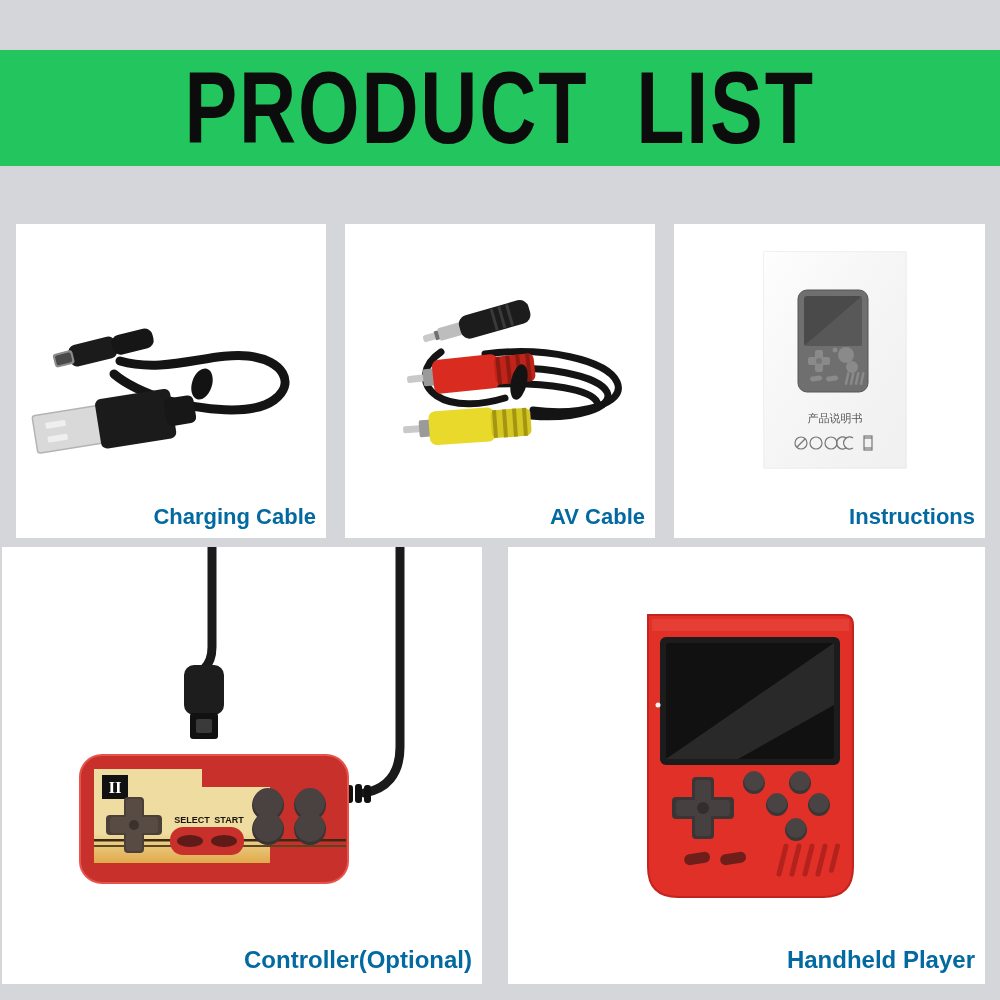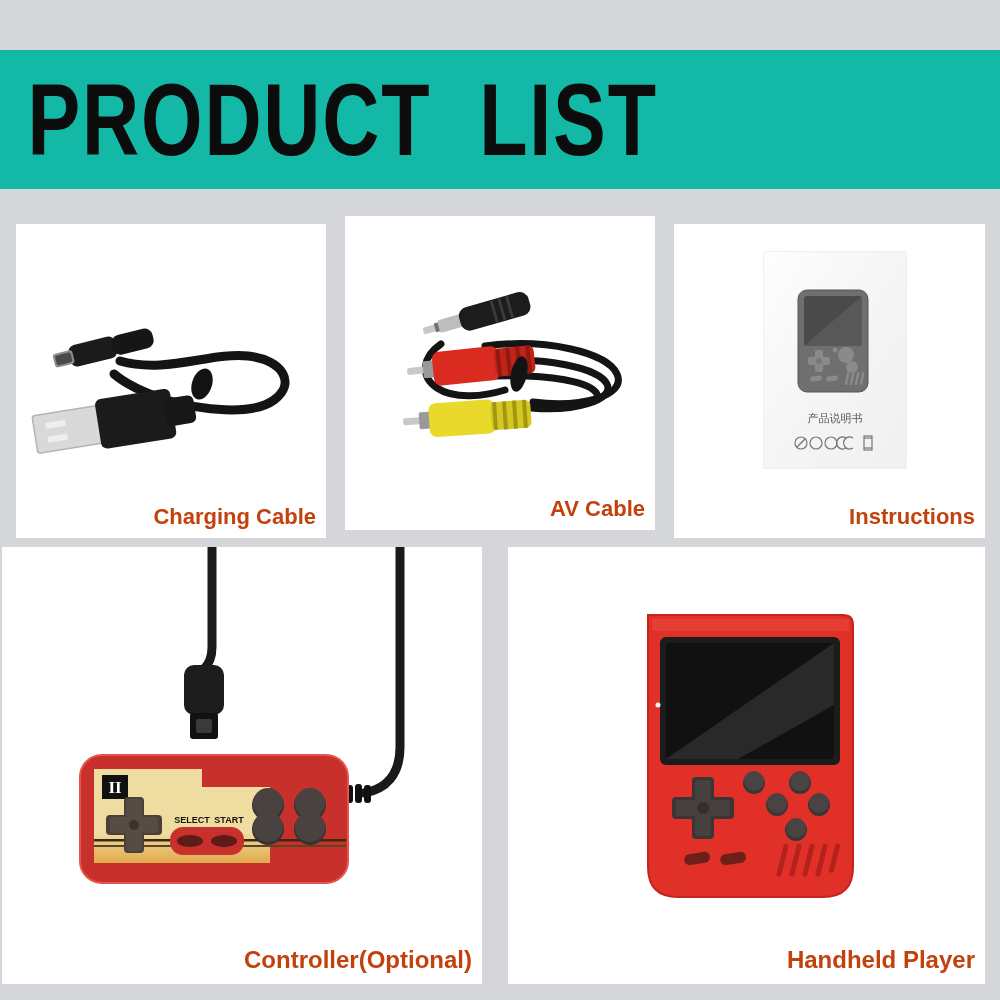--- a/index.html
+++ b/index.html
@@ -18,24 +18,25 @@
     position: absolute;
     inset: 0;
   }
 
   
   .banner {
     position: absolute;
     left: 0;
     top: 50px;
     width: 1000px;
-    height: 139px;
-    background: #14b8a6;
+    height: 116px;
+    background: #22c55e;
     display: flex;
     align-items: center;
+    justify-content: center;
   }
   .banner-title {
     font-family: "Liberation Sans", sans-serif;
     font-weight: bold;
     font-size: 86px;
     letter-spacing: 2px;
     color: #0c0c0c;
     transform: scaleX(0.92) scaleY(1.18);
     transform-origin: center;
     white-space: pre;
@@ -57,27 +58,27 @@
     display: block;
     width: 100%;
     height: 100%;
   }
   .card-label {
     position: absolute;
     right: 10px;
     bottom: 6px;
     font-family: "Liberation Sans", sans-serif;
     font-weight: bold;
-    color: #c2410c;
+    color: #0369a1;
     white-space: nowrap;
   }
 
   
   #card-charging-cable { left: 16px;  top: 224px; width: 310px; height: 314px; }
-  #card-av-cable       { left: 345px; top: 216px; width: 310px; height: 314px; }
+  #card-av-cable       { left: 345px; top: 224px; width: 310px; height: 314px; }
   #card-instructions   { left: 674px; top: 224px; width: 311px; height: 314px; }
   
   #card-controller     { left: 2px;  top: 547px; width: 480px; height: 437px; }
   #card-handheld       { left: 508px; top: 547px; width: 477px; height: 437px; }
 
   #card-charging-cable .card-label,
   #card-av-cable .card-label,
   #card-instructions .card-label { font-size: 22px; bottom: 8px; }
 
   #card-controller .card-label,

